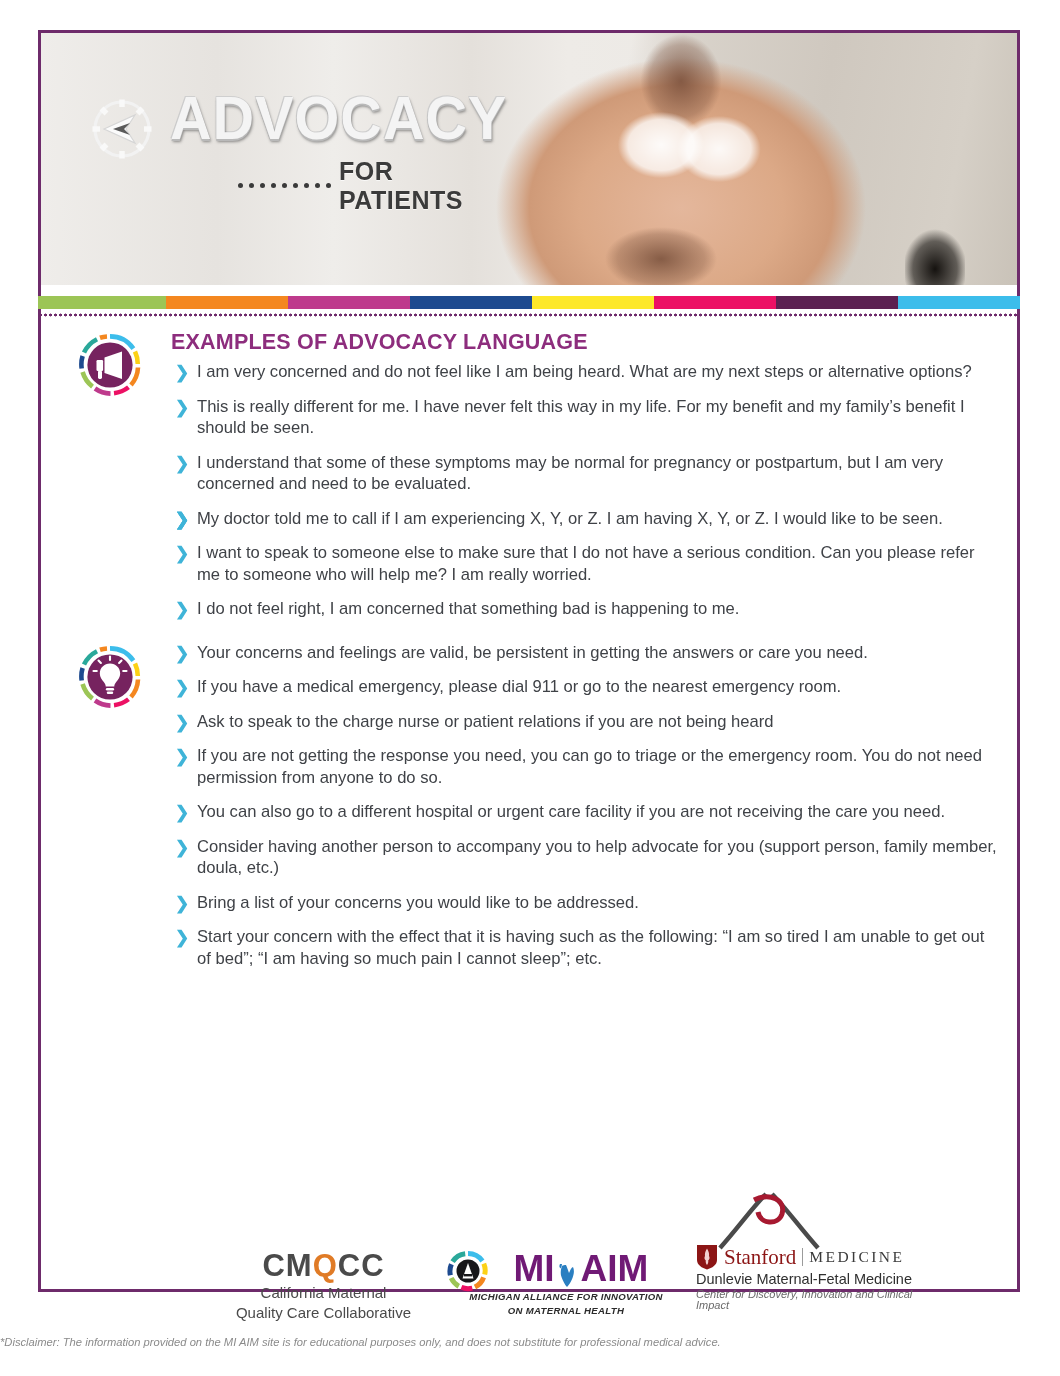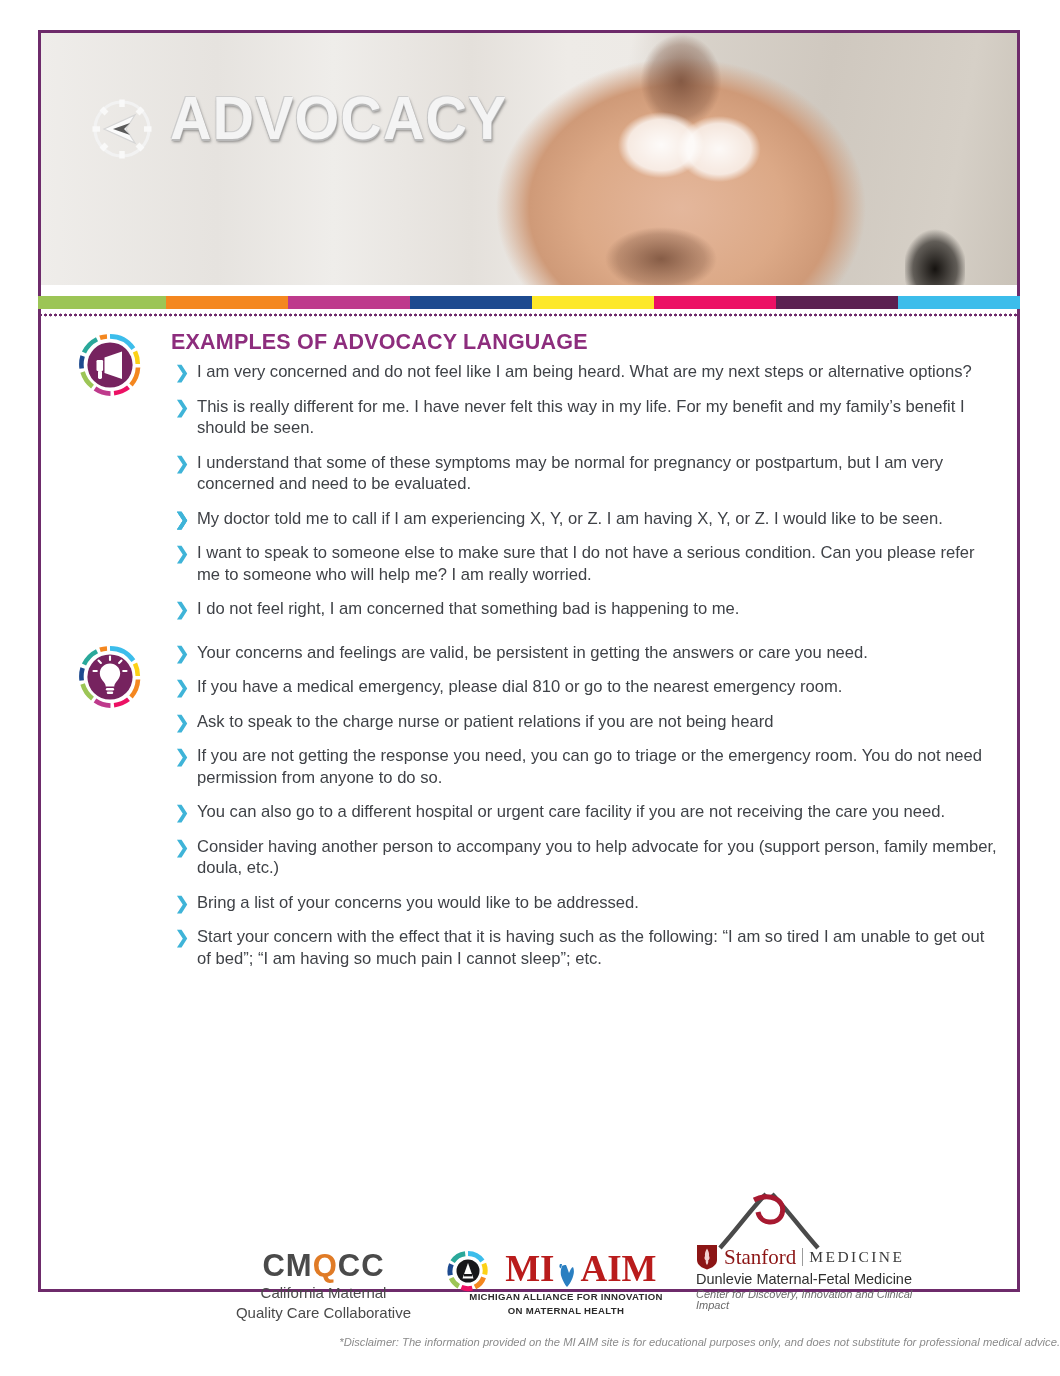--- a/index.html
+++ b/index.html
@@ -102,42 +102,42 @@
   
   .cmqcc{left:165px;top:2px;width:235px;}
   .cmqcc .c1{font-size:31px;font-weight:bold;letter-spacing:1px;color:#4a4a4a;line-height:32px;}
   .cmqcc .c1 .q{color:#e07b26;}
   .cmqcc .c2{font-size:15px;color:#4a4a4a;line-height:17.5px;margin-top:2px;}
 
   
   .miaim{left:400px;top:2px;width:250px;}
   .miaim .m1{position:relative;height:40px;}
   .miaim .mtext{
-    font-size:37px;font-weight:bold;letter-spacing:0px;color:#b91c1c;line-height:38px;
-    display:flex;align-items:center;justify-content:center;gap:3px;font-family:Liberation Serif, serif;
+    font-size:37px;font-weight:bold;letter-spacing:0px;color:#701a75;line-height:38px;
+    display:flex;align-items:center;justify-content:center;gap:3px;
   }
   .miaim .mi-state{display:inline-block;width:20px;height:28px;position:relative;top:3px;}
-  .miaim .m2{font-size:9.6px;font-weight:bold;letter-spacing:.3px;color:#2b2b2b;line-height:12.5px;margin-top:1px;}
+  .miaim .m2{font-size:9.6px;font-weight:bold;letter-spacing:.3px;color:#2b2b2b;line-height:12.5px;margin-top:1px;font-style:italic;}
   .aimdot{
     position:absolute;left:6px;top:0px;width:42px;height:42px;
   }
 
   
   .stanford{left:655px;top:-4px;width:250px;text-align:left;}
   .stanford .s-row{display:flex;align-items:center;gap:6px;}
   .stanford .shield{width:22px;height:26px;flex:0 0 auto;}
   .stanford .s1{font-size:21px;color:#8c1515;font-family:"Liberation Serif",serif;line-height:25px;}
   .stanford .s-div{width:1px;height:18px;background:#9b9b9b;}
   .stanford .s1b{font-size:15.5px;letter-spacing:2.4px;color:#3a3a3a;font-family:"Liberation Serif",serif;}
   .stanford .s2{font-size:14.5px;color:#2f2f2f;font-family:"Liberation Sans",sans-serif;line-height:17px;margin-top:1px;}
   .stanford .s3{font-size:11px;font-style:italic;color:#6a6a6a;line-height:11px;margin-top:1px;}
   .stanford .dna{position:absolute;left:18px;top:-52px;width:110px;height:58px;}
 
   .disclaimer{
-    position:absolute;left:0;top:1336px;width:1060px;text-align:right;
+    position:absolute;left:0;top:1336px;width:1060px;text-align:left;
     font-size:11.2px;font-style:italic;color:#8a8a8a;
     font-family:"Liberation Sans",sans-serif;
   }
 </style>
 </head>
 <body>
 
 <div class="page">
 
   <div class="frame"></div>
@@ -160,20 +160,34 @@
             <line x1="15.5" y1="15.5" x2="20.5" y2="20.5"></line>
             <line x1="51.5" y1="51.5" x2="56.5" y2="56.5"></line>
             <line x1="56.5" y1="15.5" x2="51.5" y2="20.5"></line>
             <line x1="20.5" y1="51.5" x2="15.5" y2="56.5"></line>
           </g>
           <path d="M18 36 L49 22 L40 36 L49 50 Z" fill="#fbfbfb" stroke="#d6d6d6" stroke-width="1.2"></path>
           <path d="M27 36 L44 30 L38 36 L44 42 Z" fill="#5b5b5b"></path>
         </svg>
       </div>
       <div class="logo-title">ADVOCACY</div>
+      <div class="logo-sub">
+        <span class="logo-dots">
+          <i></i>
+            <i></i>
+            <i></i>
+            <i></i>
+            <i></i>
+            <i></i>
+            <i></i>
+            <i></i>
+            <i></i>
+        </span>
+        <span class="logo-subtext">FOR PATIENTS</span>
+      </div>
     </div>
   </div>
 
   <div class="stripe" id="stripe">
       <div style="background: rgb(156, 197, 86); flex: 1.05 1 0%;"></div>
       <div style="background: rgb(244, 135, 31); flex: 1 1 0%;"></div>
       <div style="background: rgb(190, 58, 140); flex: 1 1 0%;"></div>
       <div style="background: rgb(29, 74, 143); flex: 1 1 0%;"></div>
       <div style="background: rgb(253, 232, 41); flex: 1 1 0%;"></div>
       <div style="background: rgb(236, 17, 100); flex: 1 1 0%;"></div>
@@ -239,21 +253,21 @@
     <g stroke="#ffffff" stroke-width="2.1" stroke-linecap="round">
       <line x1="31" y1="10.5" x2="31" y2="14"></line>
       <line x1="19.5" y1="14.5" x2="21.9" y2="17"></line>
       <line x1="42.5" y1="14.5" x2="40.1" y2="17"></line>
       <line x1="14.5" y1="25" x2="17.8" y2="25"></line>
       <line x1="47.5" y1="25" x2="44.2" y2="25"></line>
     </g>
   </svg></div>
         <ul class="bullets">
           <li><span class="chev">❯</span><span>Your concerns and feelings are valid, be persistent in getting the answers or care you need.</span></li>
-          <li><span class="chev">❯</span><span>If you have a medical emergency, please dial 810 or go to the nearest emergency room.</span></li>
+          <li><span class="chev">❯</span><span>If you have a medical emergency, please dial 911 or go to the nearest emergency room.</span></li>
           <li><span class="chev">❯</span><span>Ask to speak to the charge nurse or patient relations if you are not being heard</span></li>
           <li><span class="chev">❯</span><span>If you are not getting the response you need, you can go to triage or the emergency room. You do not need permission from anyone to do so.</span></li>
           <li><span class="chev">❯</span><span>You can also go to a different hospital or urgent care facility if you are not receiving the care you need.</span></li>
           <li><span class="chev">❯</span><span>Consider having another person to accompany you to help advocate for you (support person, family member, doula, etc.)</span></li>
           <li><span class="chev">❯</span><span>Bring a list of your concerns you would like to be addressed.</span></li>
           <li><span class="chev">❯</span><span>Start your concern with the effect that it is having such as the following: “I am so tired I am unable to get out of bed”; “I am having so much pain I cannot sleep”; etc.</span></li>
         </ul>
       </div>
     </div>
 

